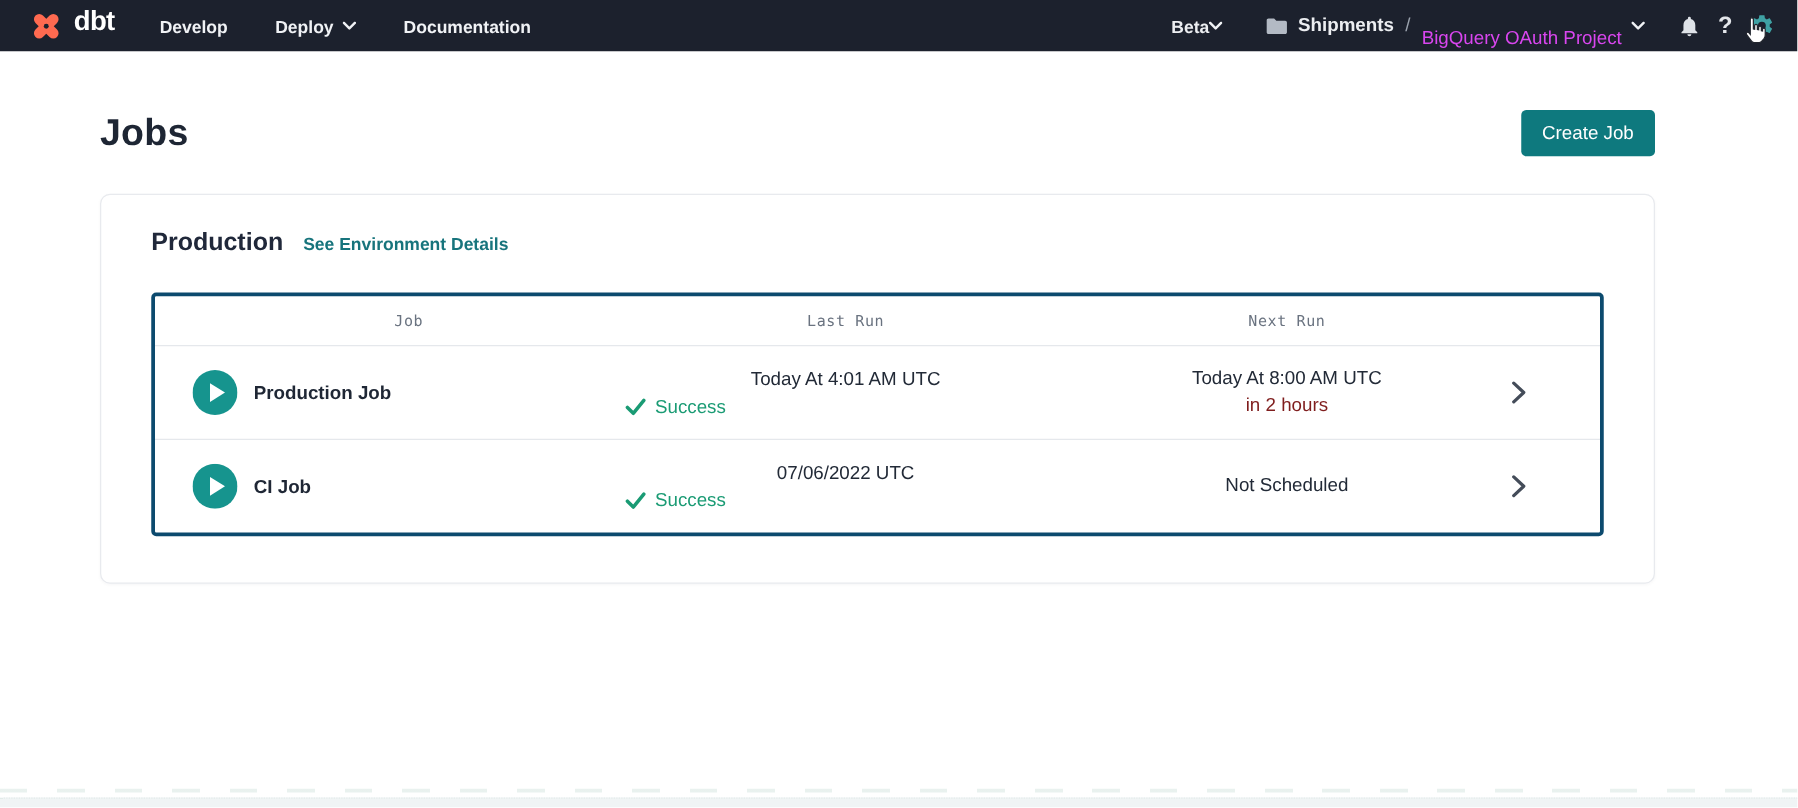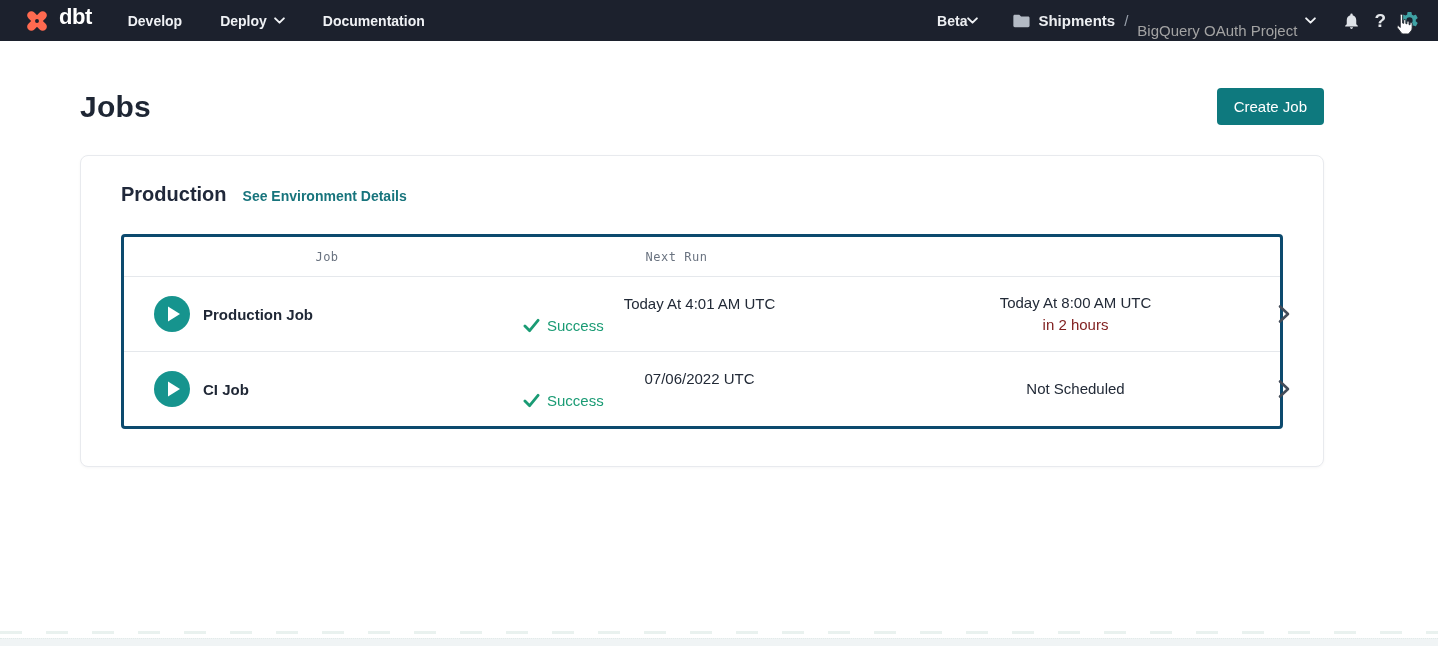--- a/index.html
+++ b/index.html
@@ -15,21 +15,21 @@
   }
   .logo { display:flex; align-items:flex-start; gap:7px; margin-right:36px; cursor:pointer; }
   .logo-text { color:#ffffff; font-weight:bold; font-size:22px; letter-spacing:-0.5px; line-height:1; padding-bottom:3px;}
   .nav-links { display:flex; align-items:center; gap:38px; }
   .nav-link { color:#f0f2f5; font-size:14px; font-weight:bold; text-decoration:none; display:flex; align-items:center; gap:7px; cursor:pointer; }
   .nav-right { margin-left:auto; display:flex; align-items:center; }
   .beta { display:flex; align-items:center; gap:0; font-size:14px; font-weight:bold; cursor:pointer; }
   .crumb { display:flex; align-items:center; margin-left:34px; font-size:15px; }
   .crumb .acct { font-weight:bold; margin-left:8px; }
   .crumb .sep { color:#9aa2ad; margin:0 9px; font-weight:normal; }
-  .crumb .proj { font-weight:normal; color:#a3a3a3;margin-top:20px; }
+  .crumb .proj { font-weight:normal; color:#d946ef;margin-top:20px; }
   .nav-icons { display:flex; align-items:center; gap:13px; margin-left:26px; }
   .icon-btn { display:flex; align-items:center; justify-content:center; cursor:pointer; background:none; border:none; }
   .help-glyph { font-size:19px; font-weight:bold; color:#e3e6ea; line-height:1; font-family:"Liberation Sans",sans-serif; }
   
   .content { width:1244px; margin:0 auto 0 80px; }
   .page-head { display:flex; align-items:center; justify-content:space-between; margin-top:47px; }
   .page-title { font-size:30px; font-weight:bold; color:#1e2634; letter-spacing:0.2px; }
   .create-btn {
     background:#0e797e; color:#ffffff; font-size:15px; font-weight:normal;
     border:none; border-radius:4px; height:37px; padding:0 17px; cursor:pointer;
@@ -46,21 +46,21 @@
   .jobs-table { margin-top:28px; border:3px solid #0c4a6e; border-radius:4px; background:#fff;text-align:center; }
   .t-head, .t-row {
     display:grid; grid-template-columns:346px 353px 353px 1fr;
     padding:0 30px; align-items:center;
   }
   .t-head { min-height:39px; }
   .t-head span {
     font-family:"DejaVu Sans Mono","Liberation Mono",monospace;
     font-size:12px; color:#6a7380; letter-spacing:0.5px;
   }
-  .t-row { min-height:75px; border-top:1px solid #e5e8ec;gap:23px; }
+  .t-row { min-height:75px; border-top:1px solid #e5e8ec; }
   .job-cell { display:flex; align-items:center; gap:13px; }
   .job-name { font-size:15px; font-weight:bold; color:#1f2735; }
   .play-btn { width:36px; height:36px; border:none; background:none; padding:0; cursor:pointer; display:flex; }
   .cell-main { font-size:15px; color:#222a37; line-height:1.35; }
   .cell-sub { font-size:15px; color:#7f1d1d; line-height:1.35; margin-top:2px; }
   .cell-sub:empty { display:none; }
   .status-line { display:flex; align-items:center; gap:7px; margin-top:3px; }
   .status-text { font-size:15px; color:#1a9b74; }
   .chev-cell { justify-self:start; display:flex; align-items:center; cursor:pointer; background:none; border:none; padding:2px; }
   
@@ -158,20 +158,21 @@
 
   <section class="card">
     <div class="env-row">
       <h2 class="env-title">Production</h2>
       <a class="env-link">See Environment Details</a>
     </div>
 
     <div class="jobs-table">
       <div class="t-head">
         <span>Job</span>
+        <span>Last Run</span>
         <span>Next Run</span>
         <span></span>
       </div>
 
       <div class="t-row">
         <div class="job-cell">
           <button class="play-btn">
             <svg width="36" height="36" viewBox="0 0 36 36">
               <circle cx="18" cy="18" r="18" fill="#16948e"></circle>
               <polygon points="14,10.5 26,18 14,25.5" fill="#ffffff"></polygon>

